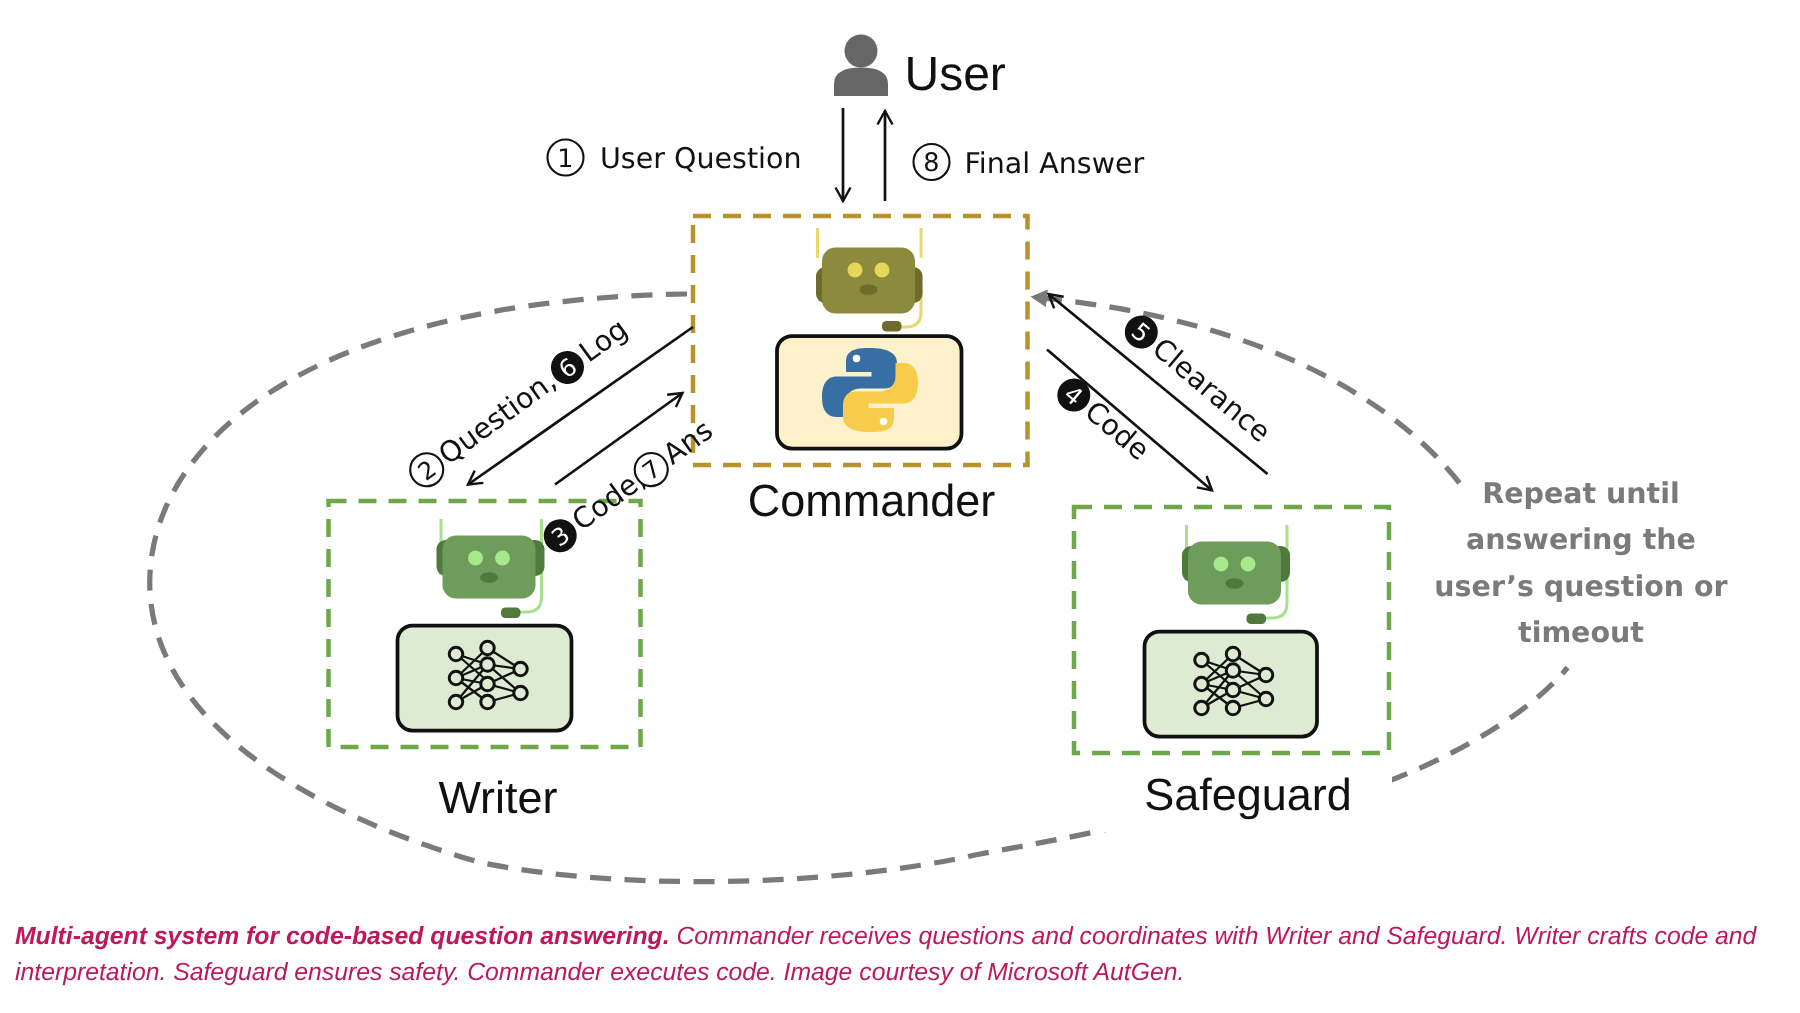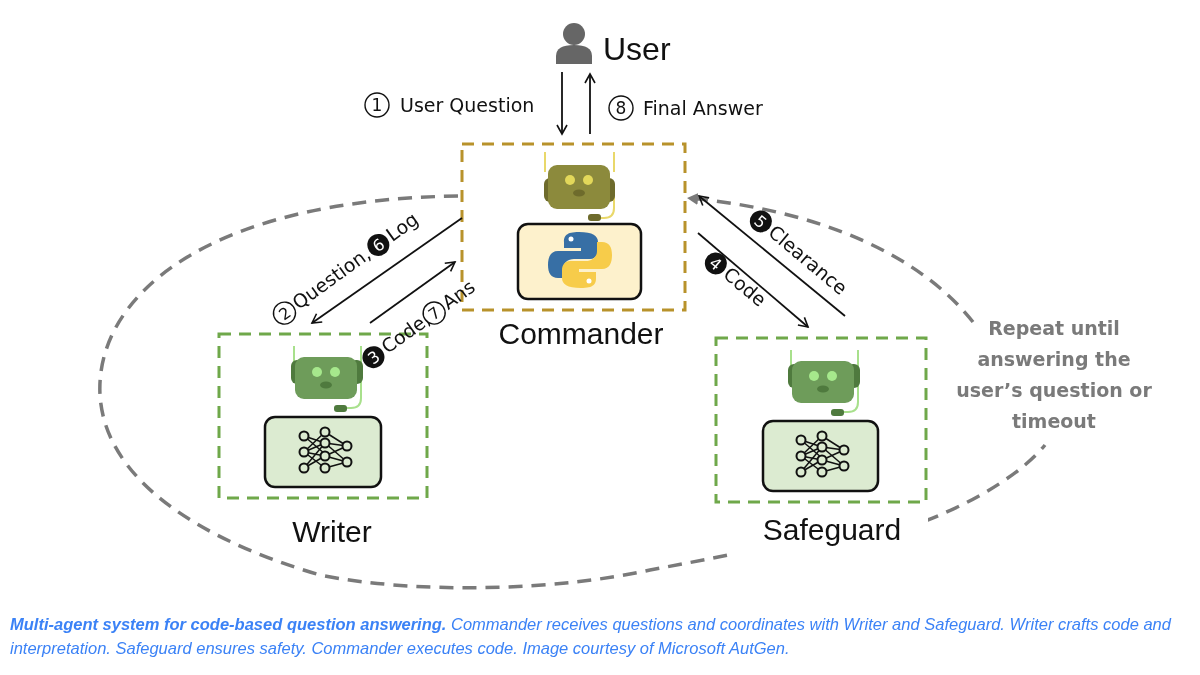--- a/index.html
+++ b/index.html
@@ -2,21 +2,21 @@
 <html><head>
 <meta charset="utf-8">
 <style>
   html, body { margin: 0; padding: 0; background: #ffffff; }
   body { width: 1200px; height: 675px; position: relative; overflow: hidden; font-family: "Liberation Sans", sans-serif; }
   #diagram { position: absolute; left: 0; top: 0; width: 1200px; height: 600px; }
   .lbl { font-family: "DejaVu Sans", sans-serif; fill: #111; }
   .agent-name { font-family: "Liberation Sans", sans-serif; font-size: 30px; fill: #111; }
   .user-name { font-family: "Liberation Sans", sans-serif; font-size: 32px; fill: #111; }
   .repeat { font-family: "DejaVu Sans", sans-serif; font-weight: bold; font-size: 19px; fill: #7a7a7a; }
-  #caption { position: absolute; left: 10px; top: 612px; width: 1180px; font-family: "Liberation Sans", sans-serif; font-style: italic; font-size: 16.5px; line-height: 24px; color: #3b82f6; }
+  #caption { position: absolute; left: 10px; top: 612px; width: 1180px; font-family: "Liberation Sans", sans-serif; font-style: italic; font-size: 16.5px; line-height: 24px; color: #be185d; }
   #caption b { font-weight: bold; }
 </style>
 </head>
 <body>
 
 <svg id="diagram" viewBox="0 0 1200 600" xmlns="http://www.w3.org/2000/svg">
   <defs>
     <marker id="ah" markerWidth="12" markerHeight="12" refX="10" refY="6" orient="auto" markerUnits="userSpaceOnUse">
       <path d="M1,1 L10,6 L1,11" fill="none" stroke="#111" stroke-width="1.6"></path>
     </marker>

